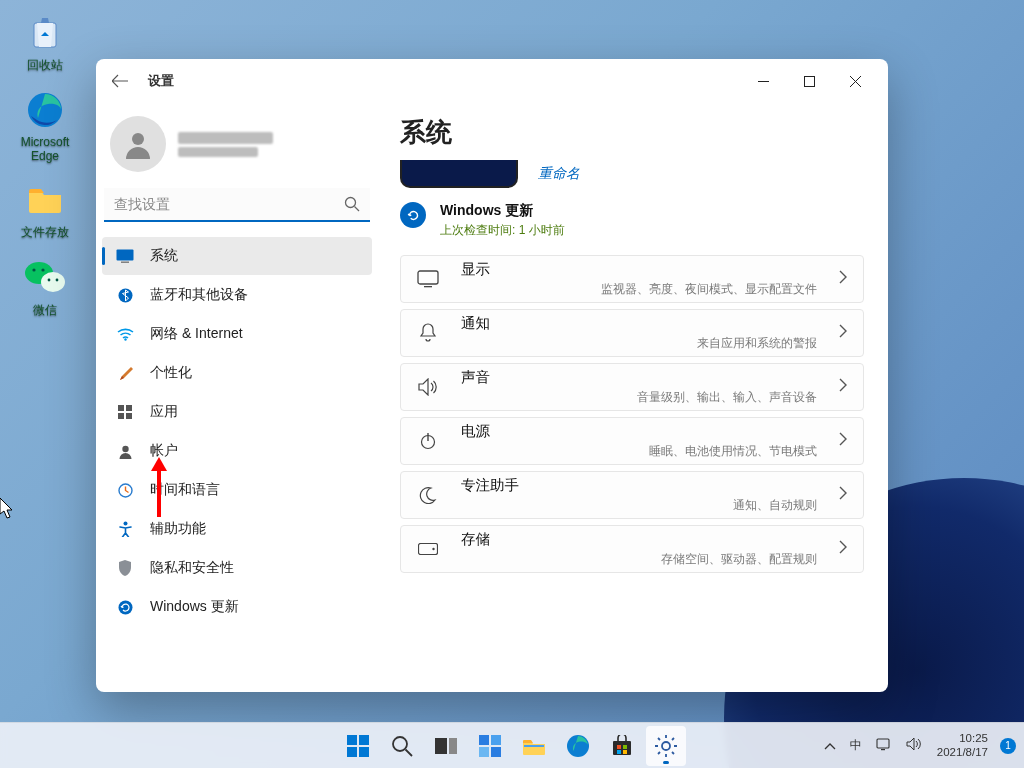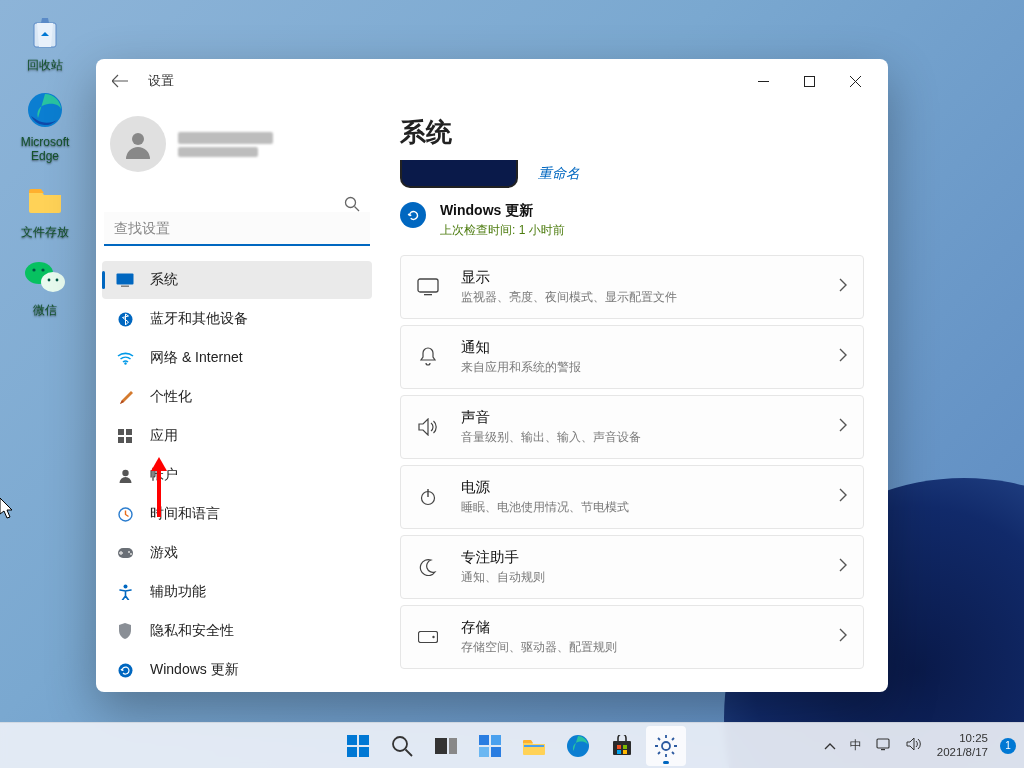--- a/index.html
+++ b/index.html
@@ -8,34 +8,34 @@
 .wallpaper-blob::before { content: ""; position: absolute; width: 480px; height: 480px; border-radius: 50%; background: radial-gradient(circle at 40% 40%, #0a1a4a 0%, #112a6a 40%, #4a7cc7 100%); right: -150px; bottom: -150px; }
 
 
 .desktop-icons { position: absolute; left: 10px; top: 6px; width: 70px; }
 .dico { width: 70px; text-align: center; color: #14532d; font-size: 12px; padding: 4px 0 10px; text-shadow: 0 1px 2px rgba(0,0,0,.6); cursor: default; }
 .dico .ibox { width: 44px; height: 44px; margin: 0 auto 3px; display: flex; align-items: center; justify-content: center; font-size: 34px; }
 
 
 .window { position: absolute; left: 96px; top: 59px; width: 792px; height: 633px; background: #fff; border-radius: 8px; box-shadow: 0 18px 50px rgba(0,0,0,.3); display: flex; flex-direction: column; overflow: hidden; }
 .titlebar { height: 44px; display: flex; align-items: center; padding: 0 10px; }
-.tb-left { display: flex; align-items: center; gap: 14px; color: #333; font-size: 13px; }
+.tb-left { display: flex; align-items: center; gap: 14px; color: #333; font-size: 13px; font-weight: bold; }
 .back-btn { width: 28px; height: 28px; display: flex; align-items: center; justify-content: center; color: #666; border-radius: 4px; }
 .tb-right { margin-left: auto; display: flex; }
 .cap-btn { width: 46px; height: 30px; display: flex; align-items: center; justify-content: center; color: #333; }
 
 .win-body { flex: 1; display: flex; min-height: 0; }
 .sidebar { width: 284px; padding: 3px 6px 0 4px; display: flex; flex-direction: column; }
 .account { display: flex; align-items: center; padding: 10px 10px 16px; gap: 12px; }
 .avatar { width: 56px; height: 56px; border-radius: 50%; background: #e0e0e0; display: flex; align-items: center; justify-content: center; color: #777; }
 .acct-text .blur-line { display: block; height: 12px; width: 95px; background: #bdbdbd; border-radius: 2px; margin: 3px 0; filter: blur(1px); }
 .acct-text .blur-line.short { width: 80px; height: 10px; }
 
 .search-wrap { margin: 0 4px 14px 4px; position: relative; }
-.search-input { width: 100%; height: 34px; border: none; border-bottom: 2px solid #0067c0; background: #fbfbfb; padding: 0 36px 0 10px; font-size: 14px; color: #333; outline: none; margin-top: 24px; }
+.search-input { width: 100%; height: 34px; border: none; border-bottom: 2px solid #0067c0; background: #fbfbfb; padding: 0 36px 0 10px; font-size: 14px; color: #333; outline: none; }
 .search-input::placeholder { color: #888; }
 .search-ic { position: absolute; right: 10px; top: 8px; color: #666; }
 
 .nav { overflow-y: auto; }
 .nav-item { display: flex; align-items: center; height: 38px; padding: 0 14px; gap: 16px; font-size: 14px; color: #222; border-radius: 4px; margin: 1px 2px; cursor: default; position: relative; }
 .nav-item .ic { width: 18px; height: 18px; display: flex; align-items: center; justify-content: center; font-size: 15px; }
 .nav-item.selected { background: #eaeaea; }
 .nav-item.selected::before { content: ""; position: absolute; left: 0; top: 10px; bottom: 10px; width: 3px; background: #0067c0; border-radius: 2px; }
 
 .content { flex: 1; padding: 12px 24px 0 20px; overflow: hidden; position: relative; }
@@ -43,25 +43,25 @@
 .pc-row { display: flex; align-items: center; gap: 20px; margin-bottom: 14px; }
 .pc-thumb { width: 118px; height: 28px; background: #0a1a4a; border-radius: 0 0 10px 10px; border: 2px solid #222; border-top: none; }
 .rename-link { color: #0067c0; font-size: 14px; font-style: italic; }
 
 .update-row { display: flex; align-items: flex-start; gap: 14px; margin-bottom: 16px; }
 .upd-ic { width: 26px; height: 26px; border-radius: 50%; background: #0067c0; display: flex; align-items: center; justify-content: center; color: #fff; font-size: 15px; flex-shrink: 0; }
 .upd-title { font-size: 14px; font-weight: 600; color: #111; }
 .upd-sub { font-size: 12px; color: #4d7c0f; margin-top: 2px; }
 
 .cards { display: flex; flex-direction: column; gap: 6px; }
-.card { border: 1px solid #e6e6e6; border-radius: 4px; background: #fdfdfd; display: flex; align-items: center; padding: 12px 16px; gap: 22px; }
+.card { border: 1px solid #e6e6e6; border-radius: 4px; background: #fdfdfd; display: flex; align-items: center; padding: 4px 16px; gap: 22px; }
 .card .cic { width: 22px; display: flex; justify-content: center; color: #444; }
 .card .ctxt { flex: 1; }
 .card .ct { font-size: 14.5px; color: #111; }
-.card .cs { font-size: 12px; color: #7a7a7a; margin-top: 2px; }
+.card .cs { font-size: 12px; color: #7a7a7a; margin-top: 2px; text-align: right; }
 .card .chev { color: #555; }
 
 
 .taskbar { position: absolute; left: 0; right: 0; bottom: 0; height: 46px; background: rgba(236, 240, 247, 0.92); backdrop-filter: blur(3px); border-top: 1px solid rgba(0,0,0,.07); display: flex; align-items: center; }
 .tb-center { position: absolute; left: 50%; transform: translateX(-50%); display: flex; gap: 4px; }
 .tb-item { width: 40px; height: 40px; display: flex; align-items: center; justify-content: center; border-radius: 4px; font-size: 22px; }
 .tb-item.active { background: rgba(255,255,255,.8); position: relative; }
 .tb-item.active::after { content: ""; position: absolute; bottom: 2px; left: 50%; transform: translateX(-50%); width: 6px; height: 3px; background: #0067c0; border-radius: 2px; }
 .tray { position: absolute; right: 8px; display: flex; align-items: center; gap: 8px; font-size: 12px; color: #333; }
 .tray .tic { padding: 0 3px; }
@@ -233,31 +233,20 @@
             <span>帐户</span>
           </div>
         <div class="nav-item">
             <span class="ic">
               <svg width="15" height="15" viewBox="0 0 15 15">
                 <circle cx="7.5" cy="7.5" r="6.5" fill="none" stroke="#2a7cce" stroke-width="1.4"></circle>
                 <path d="M7.5 3.5 v4 l3 2" stroke="#e86c1a" fill="none" stroke-width="1.4"></path>
               </svg>
             </span>
             <span>时间和语言</span>
-          </div>
-        <div class="nav-item">
-            <span class="ic">
-              <svg width="17" height="12" viewBox="0 0 17 12">
-                <rect x="1" y="1" width="15" height="10" rx="5" fill="#6a6f76"></rect>
-                <circle cx="12" cy="5" r="1" fill="#ddd"></circle>
-                <circle cx="14" cy="7" r="1" fill="#ddd"></circle>
-                <path d="M4 4 v4 M2 6 h4" stroke="#ddd" stroke-width="1.3"></path>
-              </svg>
-            </span>
-            <span>游戏</span>
           </div>
         <div class="nav-item">
             <span class="ic">
               <svg width="15" height="16" viewBox="0 0 15 16">
                 <circle cx="7.5" cy="2.5" r="2" fill="#0067c0"></circle>
                 <path d="M2 6 l5.5 1 5.5 -1 M7.5 7 v5 l-3 4 M7.5 12 l3 4" stroke="#0067c0" fill="none" stroke-width="1.6" stroke-linecap="round"></path>
               </svg>
             </span>
             <span>辅助功能</span>
           </div>

